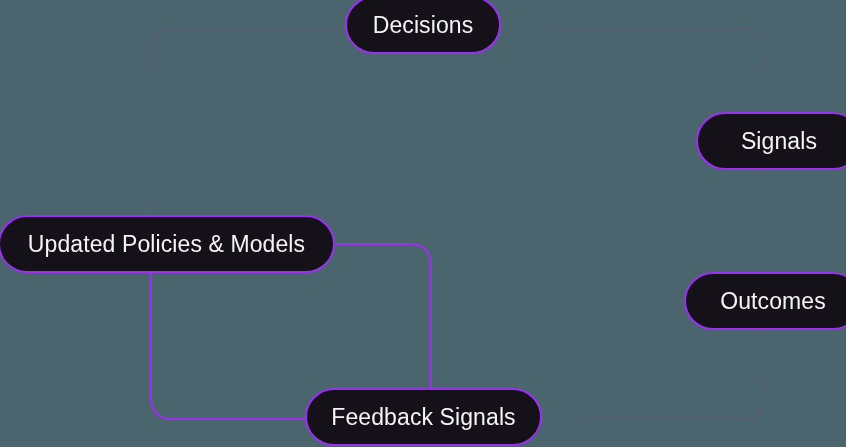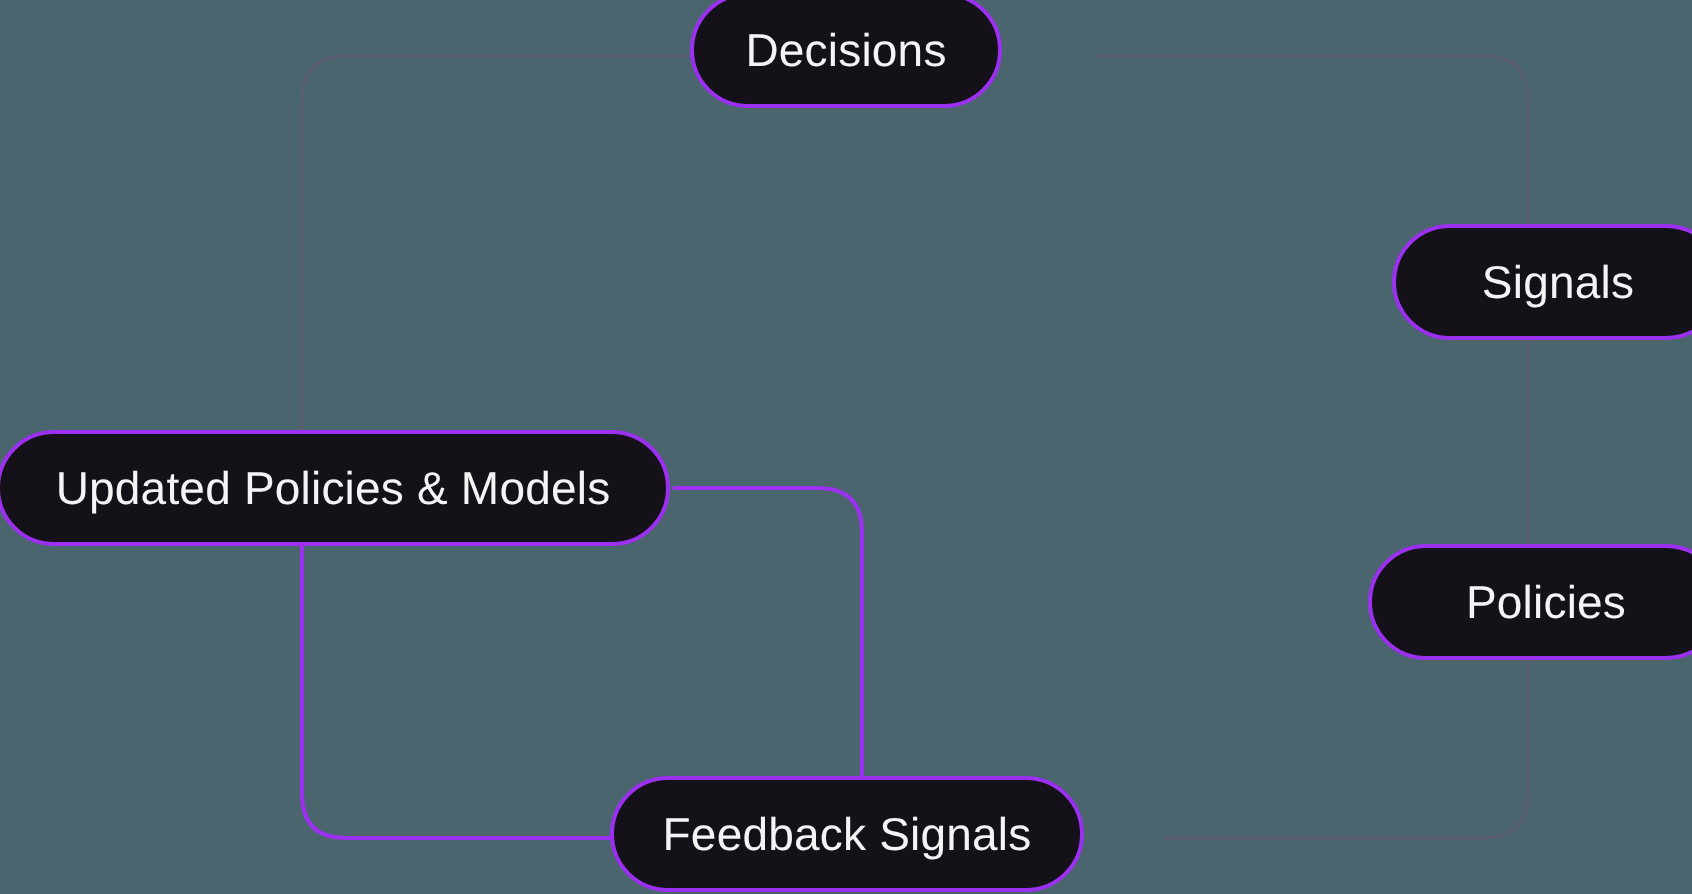--- a/index.html
+++ b/index.html
@@ -72,21 +72,21 @@
 
   <div class="node" id="node-decisions">
     <span class="node-label">Decisions</span>
   </div>
 
   <div class="node" id="node-actions">
     <span class="node-label">Signals</span>
   </div>
 
   <div class="node" id="node-outcomes">
-    <span class="node-label">Policies</span>
+    <span class="node-label">Outcomes</span>
   </div>
 
   <div class="node" id="node-feedback">
     <span class="node-label">Feedback Signals</span>
   </div>
 
   <div class="node" id="node-policies">
     <span class="node-label">Updated Policies &amp; Models</span>
   </div>
 

